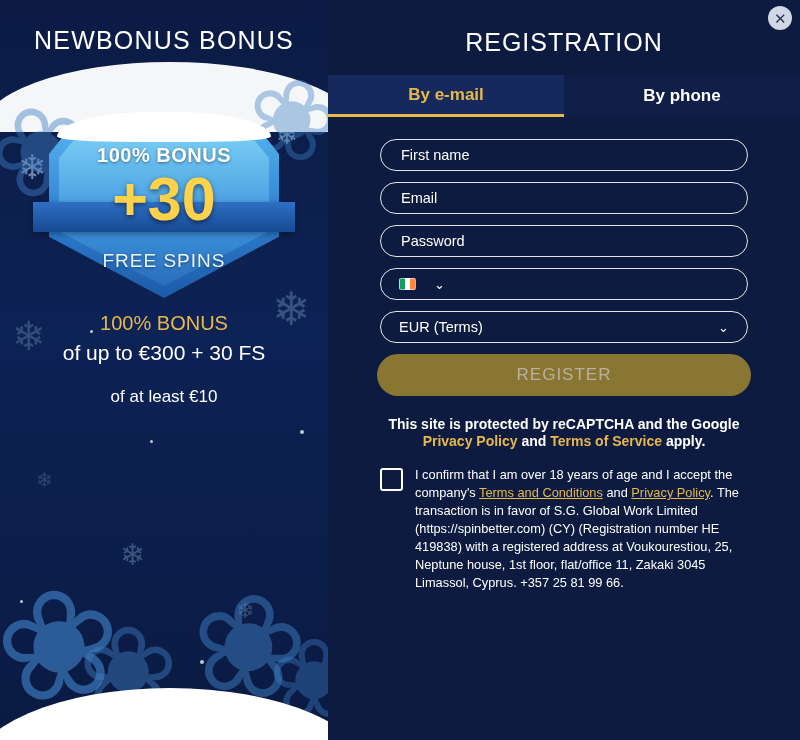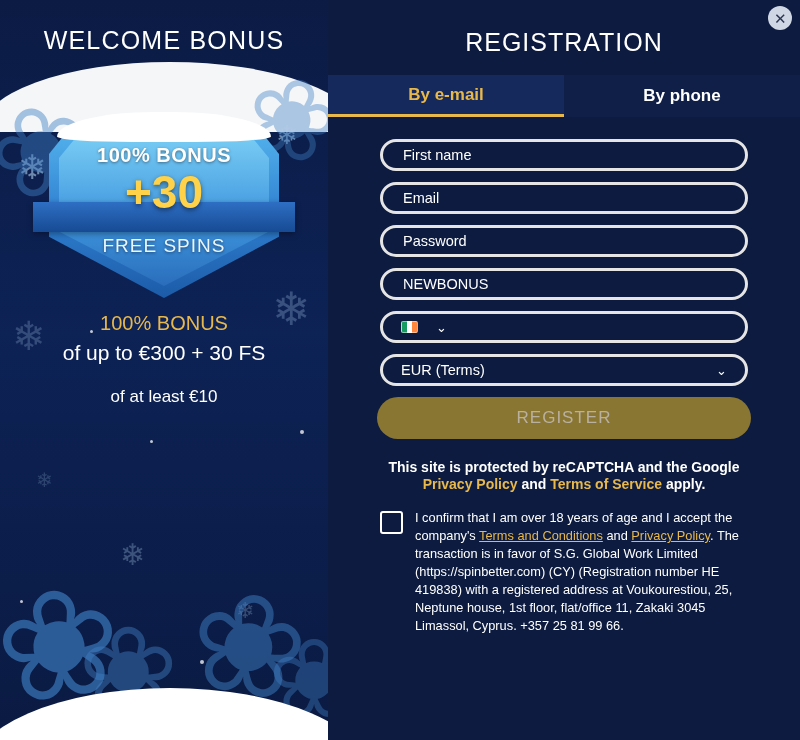--- a/index.html
+++ b/index.html
@@ -103,21 +103,21 @@
   }
   .badge-line1 {
     margin-top: 26px;
     font-size: 20px;
     font-weight: bold;
     letter-spacing: 0.5px;
     text-shadow: 0 1px 3px rgba(0,0,0,0.45);
   }
   .badge-line2 {
     margin-top: 2px;
-    font-size: 46px;
+    font-size: 61px;
     font-weight: bold;
     color: #ffd24a;
     text-shadow: 0 2px 5px rgba(0,0,0,0.5);
     line-height: 1;
   }
   .badge-ribbon {
     position: absolute;
     top: 84px;
     left: -16px;
     width: 262px;
@@ -225,21 +225,21 @@
     border-bottom: 3px solid #e8b84b;
     line-height: 40px;
   }
   .fields {
     padding: 22px 52px 0 52px;
   }
   .field {
     position: relative;
     height: 32px;
     margin-bottom: 11px;
-    border: 3px solid #e5e5e5;
+    border: 1px solid #e5e5e5;
     border-radius: 19px;
     background: transparent;
     display: flex;
     align-items: center;
     padding: 12px 18px;
     box-sizing: border-box;
   }
   .field input {
     flex: 1;
     background: transparent;
@@ -323,21 +323,21 @@
     text-decoration: underline;
   }
 </style>
 </head>
 <body>
 
 <div class="modal">
 
   <div class="promo">
 
-    <div class="promo-title">WELCOME BONUS</div>
+    <div class="promo-title">NEWBONUS BONUS</div>
 
     <div class="snowdrift-top"></div>
 
     <div class="flake" style="left:18px;  top:150px; font-size:34px;">❄</div>
     <div class="flake" style="left:276px; top:122px; font-size:26px;">❄</div>
     <div class="flake" style="left:12px;  top:316px; font-size:40px; opacity:.4;">❄</div>
     <div class="flake" style="left:272px; top:286px; font-size:46px; opacity:.45;">❄</div>
     <div class="flake" style="left:120px; top:540px; font-size:30px; opacity:.5;">❄</div>
     <div class="flake" style="left:236px; top:600px; font-size:22px; opacity:.45;">❄</div>
     <div class="flake" style="left:36px;  top:470px; font-size:20px; opacity:.35;">❄</div>
@@ -396,23 +396,20 @@
       </div>
 
       <div class="field">
         <input type="text" placeholder="Email" style="">
       </div>
 
       <div class="field">
         <input type="text" placeholder="Password" style="">
       </div>
 
-      <div class="field">
-        <input type="text" value="NEWBONUS" style="">
-      </div>
 
       <div class="field">
         <span class="flag"></span>
         <span class="chevron">⌄</span>
       </div>
 
       <div class="field">
         <span class="select-val">EUR (Terms)</span>
         <span class="chevron">⌄</span>
       </div>

